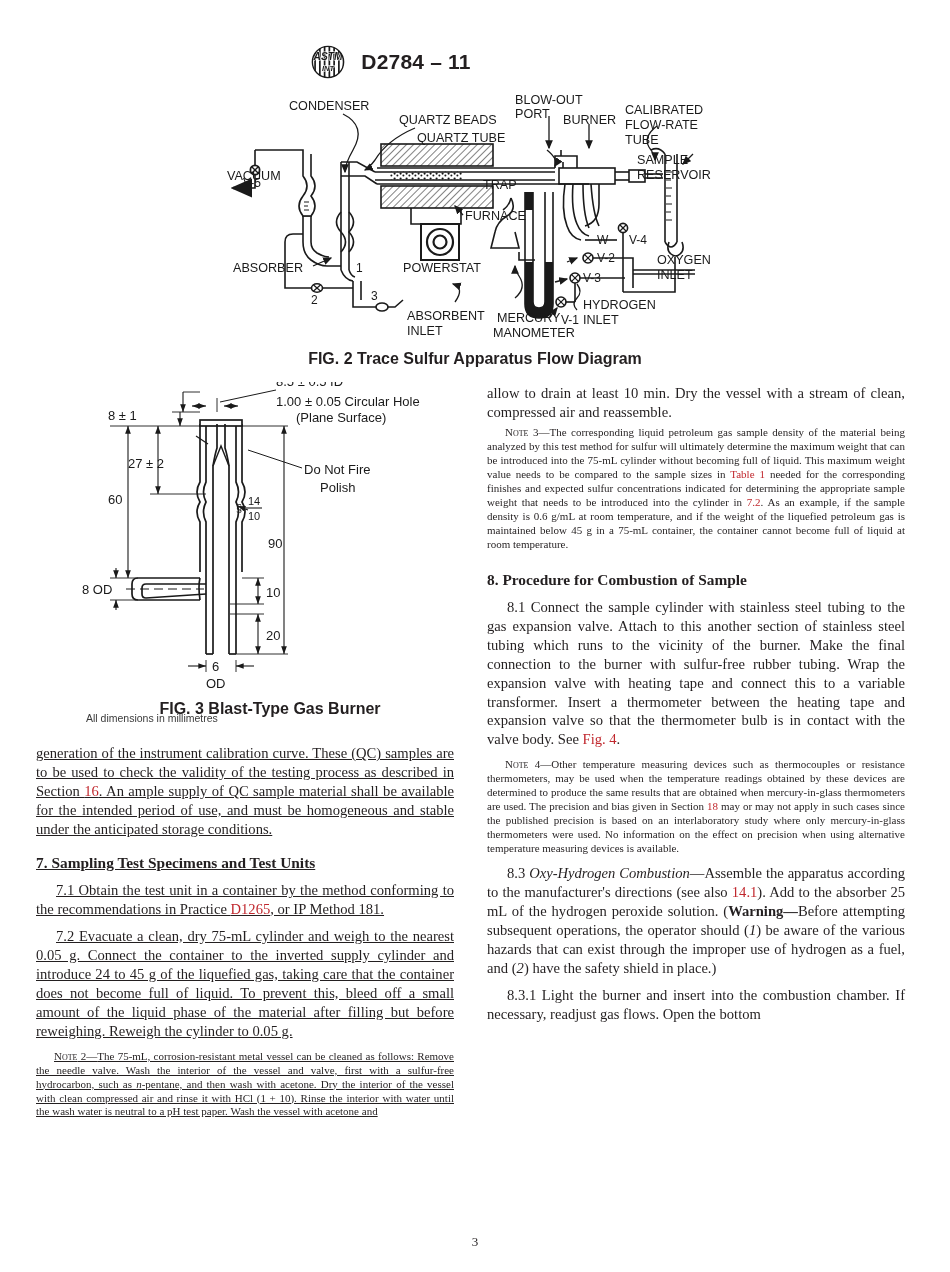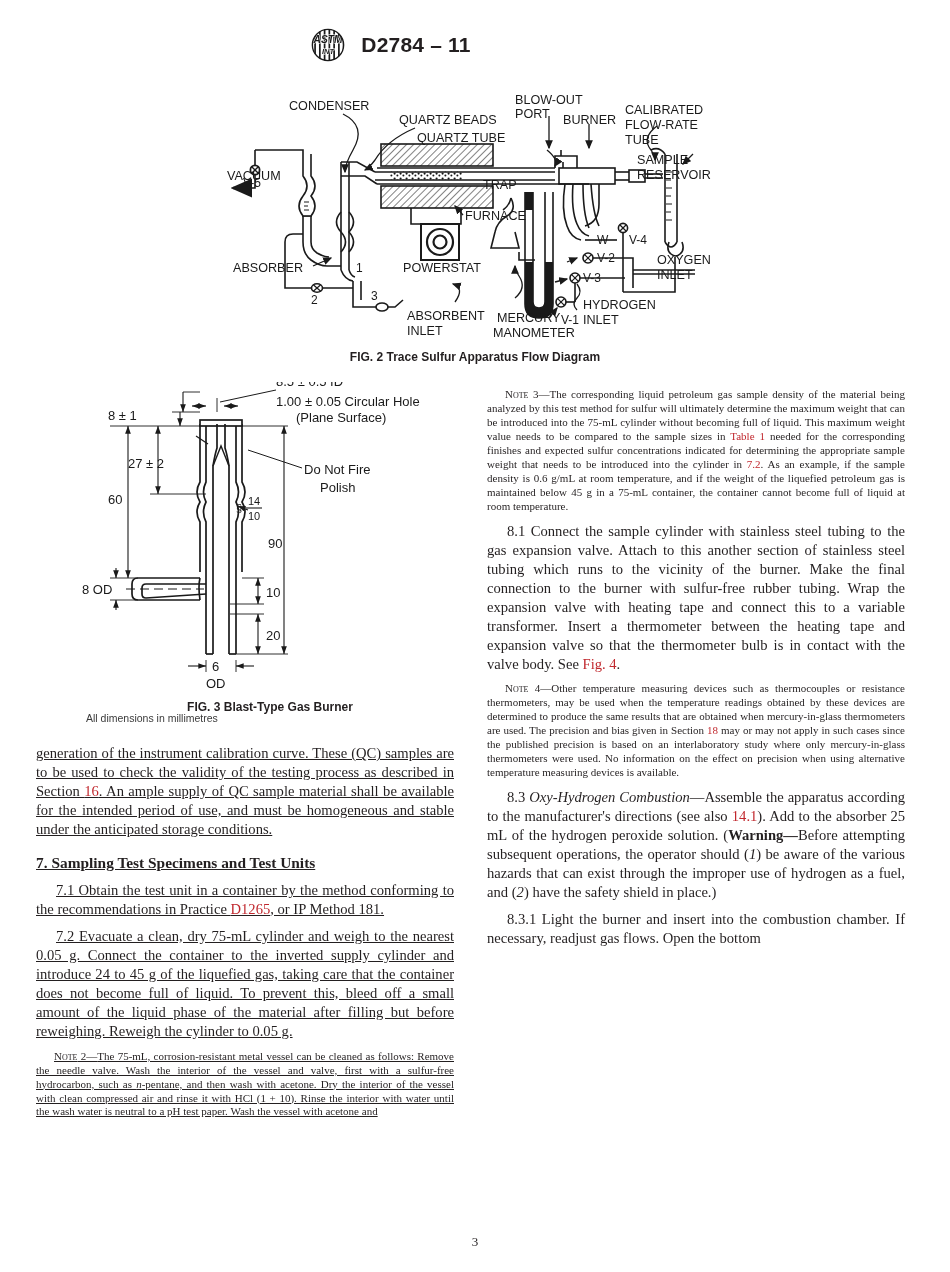--- a/index.html
+++ b/index.html
@@ -8,36 +8,36 @@
     background:#ffffff;
     font-family:"Liberation Serif", serif;
     color:#231f20;
     position:relative;
     overflow:hidden;
   }
   .page { position:relative; width:950px; height:1272px; }
 
   
   .header {
-    position:absolute; top:28px; left:0; width:782px;
+    position:absolute; top:45px; left:0; width:782px;
     display:flex; align-items:center; justify-content:center; gap:16px;
   }
   .astm-logo { width:34px; height:34px; display:block; }
   .doc-id {
     font-family:"Liberation Sans", sans-serif;
     font-weight:bold; font-size:21px; letter-spacing:.2px;
     color:#231f20;
   }
 
   
   .fig2-wrap { position:absolute; top:92px; left:225px; width:510px; height:250px; }
   .fig2-svg { display:block; }
   .fig-caption {
     font-family:"Liberation Sans", sans-serif;
-    font-weight:bold; font-size:12px; text-align:center; color:#231f20;
+    font-weight:bold; font-size:16px; text-align:center; color:#231f20;
   }
   .fig2-caption { position:absolute; top:350px; left:0; width:950px; }
 
   
   .fig3-wrap { position:absolute; top:382px; left:80px; width:390px; height:315px; }
   .fig3-note {
     position:absolute; top:712px; left:86px;
     font-family:"Liberation Sans", sans-serif;
     font-size:10.5px; color:#3a3a3a;
   }
@@ -451,23 +451,25 @@
     <h3 class="head">7.  Sampling Test Specimens and Test Units</h3>
 
     <p class="sec"><span>7.1  Obtain the test unit in a container by the method conforming to the recommendations in Practice </span><span class="lnk">D1265</span><span>, or IP Method 181.</span></p>
 
     <p class="sec">7.2  Evacuate a clean, dry 75-mL cylinder and weigh to the nearest 0.05 g. Connect the container to the inverted supply cylinder and introduce 24 to 45 g of the liquefied gas, taking care that the container does not become full of liquid. To prevent this, bleed off a small amount of the liquid phase of the material after filling but before reweighing. Reweigh the cylinder to 0.05 g.</p>
 
     <p class="note"><span class="note-lbl">Note</span><span> 2—</span><span>The 75-mL, corrosion-resistant metal vessel can be cleaned as follows: Remove the needle valve. Wash the interior of the vessel and valve, first with a sulfur-free hydrocarbon, such as </span><span class="ital">n</span><span>-pentane, and then wash with acetone. Dry the interior of the vessel with clean compressed air and rinse it with HCl (1 + 10). Rinse the interior with water until the wash water is neutral to a pH test paper. Wash the vessel with acetone and</span></p>
   </div>
 
   <div class="col col-right">
+    <p class="body first">allow to drain at least 10 min. Dry the vessel with a stream of clean, compressed air and reassemble.</p>
 
     <p class="note" style="margin-top:4px"><span class="note-lbl">Note</span><span> 3—</span><span>The corresponding liquid petroleum gas sample density of the material being analyzed by this test method for sulfur will ultimately determine the maximum weight that can be introduced into the 75-mL cylinder without becoming full of liquid. This maximum weight value needs to be compared to the sample sizes in </span><span class="lnk">Table 1</span><span> needed for the corresponding finishes and expected sulfur concentrations indicated for determining the appropriate sample weight that needs to be introduced into the cylinder in </span><span class="lnk">7.2</span><span>. As an example, if the sample density is 0.6 g/mL at room temperature, and if the weight of the liquefied petroleum gas is maintained below 45 g in a 75-mL container, the container cannot become full of liquid at room temperature.</span></p>
 
+    <h3 class="head" style="margin-top:18px">8.  Procedure for Combustion of Sample</h3>
 
     <p class="sec"><span>8.1  Connect the sample cylinder with stainless steel tubing to the gas expansion valve. Attach to this another section of stainless steel tubing which runs to the vicinity of the burner. Make the final connection to the burner with sulfur-free rubber tubing. Wrap the expansion valve with heating tape and connect this to a variable transformer. Insert a thermometer between the heating tape and expansion valve so that the thermometer bulb is in contact with the valve body. See </span><span class="lnk">Fig. 4</span><span>.</span></p>
 
     <p class="note"><span class="note-lbl">Note</span><span> 4—</span><span>Other temperature measuring devices such as thermocouples or resistance thermometers, may be used when the temperature readings obtained by these devices are determined to produce the same results that are obtained when mercury-in-glass thermometers are used. The precision and bias given in Section </span><span class="lnk">18</span><span> may or may not apply in such cases since the published precision is based on an interlaboratory study where only mercury-in-glass thermometers were used. No information on the effect on precision when using alternative temperature measuring devices is available.</span></p>
 
 
     <p class="sec"><span>8.3  </span><span class="ital">Oxy-Hydrogen Combustion</span><span>—Assemble the apparatus according to the manufacturer's directions (see also </span><span class="lnk">14.1</span><span>). Add to the absorber 25 mL of the hydrogen peroxide solution. (</span><span class="bold">Warning—</span><span>Before attempting subsequent operations, the operator should (</span><span class="ital">1</span><span>) be aware of the various hazards that can exist through the improper use of hydrogen as a fuel, and (</span><span class="ital">2</span><span>) have the safety shield in place.)</span></p>
 
     <p class="sec">8.3.1  Light the burner and insert into the combustion chamber. If necessary, readjust gas flows. Open the bottom</p>
   </div>

